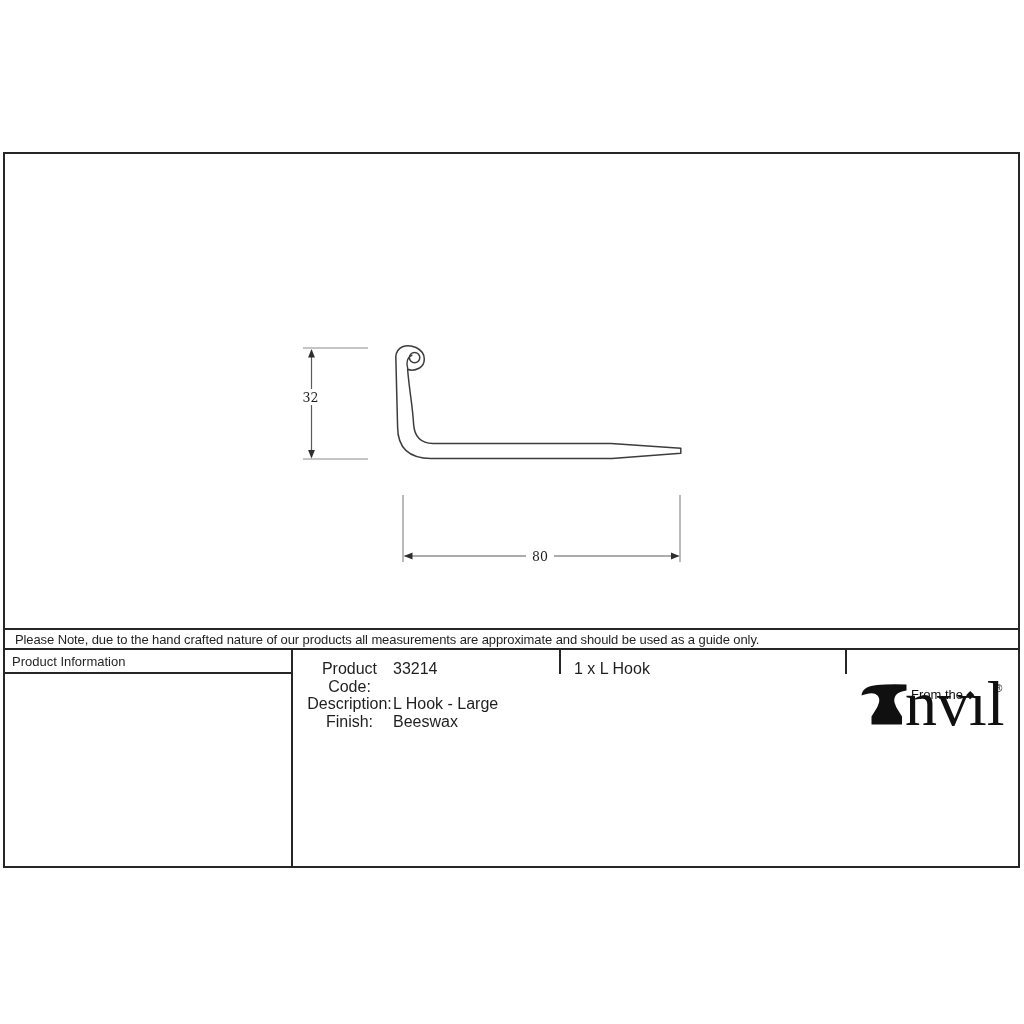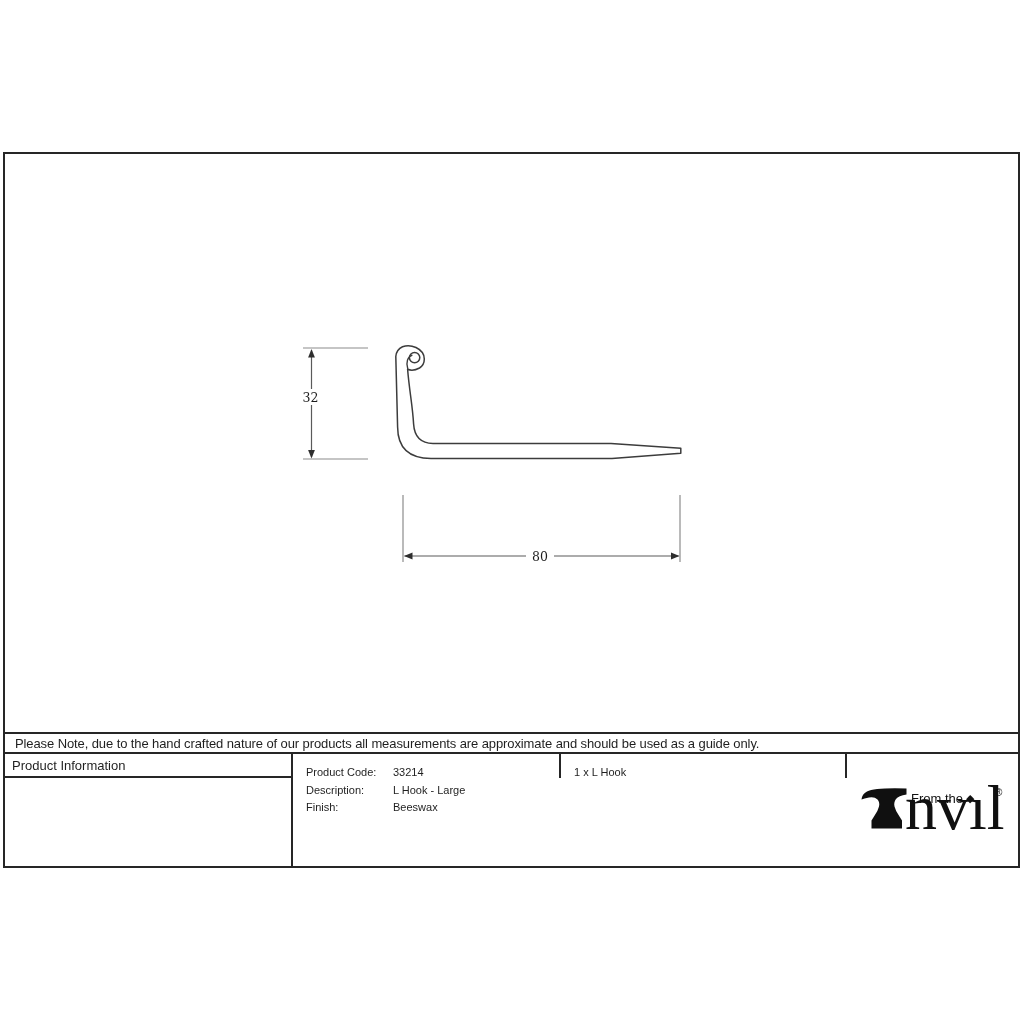--- a/index.html
+++ b/index.html
@@ -1,28 +1,28 @@
 <!DOCTYPE html>
 <html><head>
 <meta charset="utf-8">
 <style>
   html,body{margin:0;padding:0;background:#ffffff;}
   .sheet{position:relative;width:1024px;height:1024px;background:#ffffff;
          font-family:"Liberation Sans", sans-serif;color:#1f1f1f;overflow:hidden;}
   .main-box{position:absolute;left:3px;top:152px;width:1017px;height:716px;
             border:2px solid #262626;box-sizing:border-box;display:flex;flex-direction:column;background:#fff;}
-  .drawing-area{height:580px;position:relative;border-bottom:2px solid #262626;box-sizing:border-box;}
+  .drawing-area{height:476px;position:relative;border-bottom:2px solid #262626;box-sizing:border-box;}
   .drawing-area svg{position:absolute;left:0;top:0;}
   .note-row{height:20px;border-bottom:2px solid #262626;box-sizing:border-box;
             display:flex;align-items:center;padding-left:10px;font-size:13px;letter-spacing:-0.1px;}
   .bottom-table{flex:1;display:grid;grid-template-columns:288px 268px 286px 1fr;grid-template-rows:24px 1fr;}
   .hcell{border-bottom:2px solid #262626;box-sizing:border-box;display:flex;align-items:center;
          padding-left:7px;font-size:13px;}
   .c-r{border-right:2px solid #262626;box-sizing:border-box;}
-  .body-cell{padding:10px 0 0 13px;font-size:11px;box-sizing:border-box;}
+  .body-cell{padding:10px 0 0 13px;font-size:16px;box-sizing:border-box;text-align:center;}
   .pi-row{display:flex;line-height:17.5px;}
   .pi-label{width:87px;flex:0 0 87px;}
   .logo-cell{grid-column:4;grid-row:1/3;position:relative;}
   .anvil-glyph{position:absolute;left:14px;top:32px;}
   .wordmark{position:absolute;left:58px;top:26px;font-family:"Liberation Serif",serif;
             font-size:64px;line-height:56px;color:#101010;}
   .from-the{position:absolute;left:64px;top:37px;font-family:Liberation Sans, sans-serif;
             font-size:13px;color:#101010;}
   .i-dot{position:absolute;left:119px;top:39px;font-size:11px;color:#101010;line-height:11px;}
   .reg{position:absolute;left:148px;top:33px;font-size:10px;color:#101010;}

